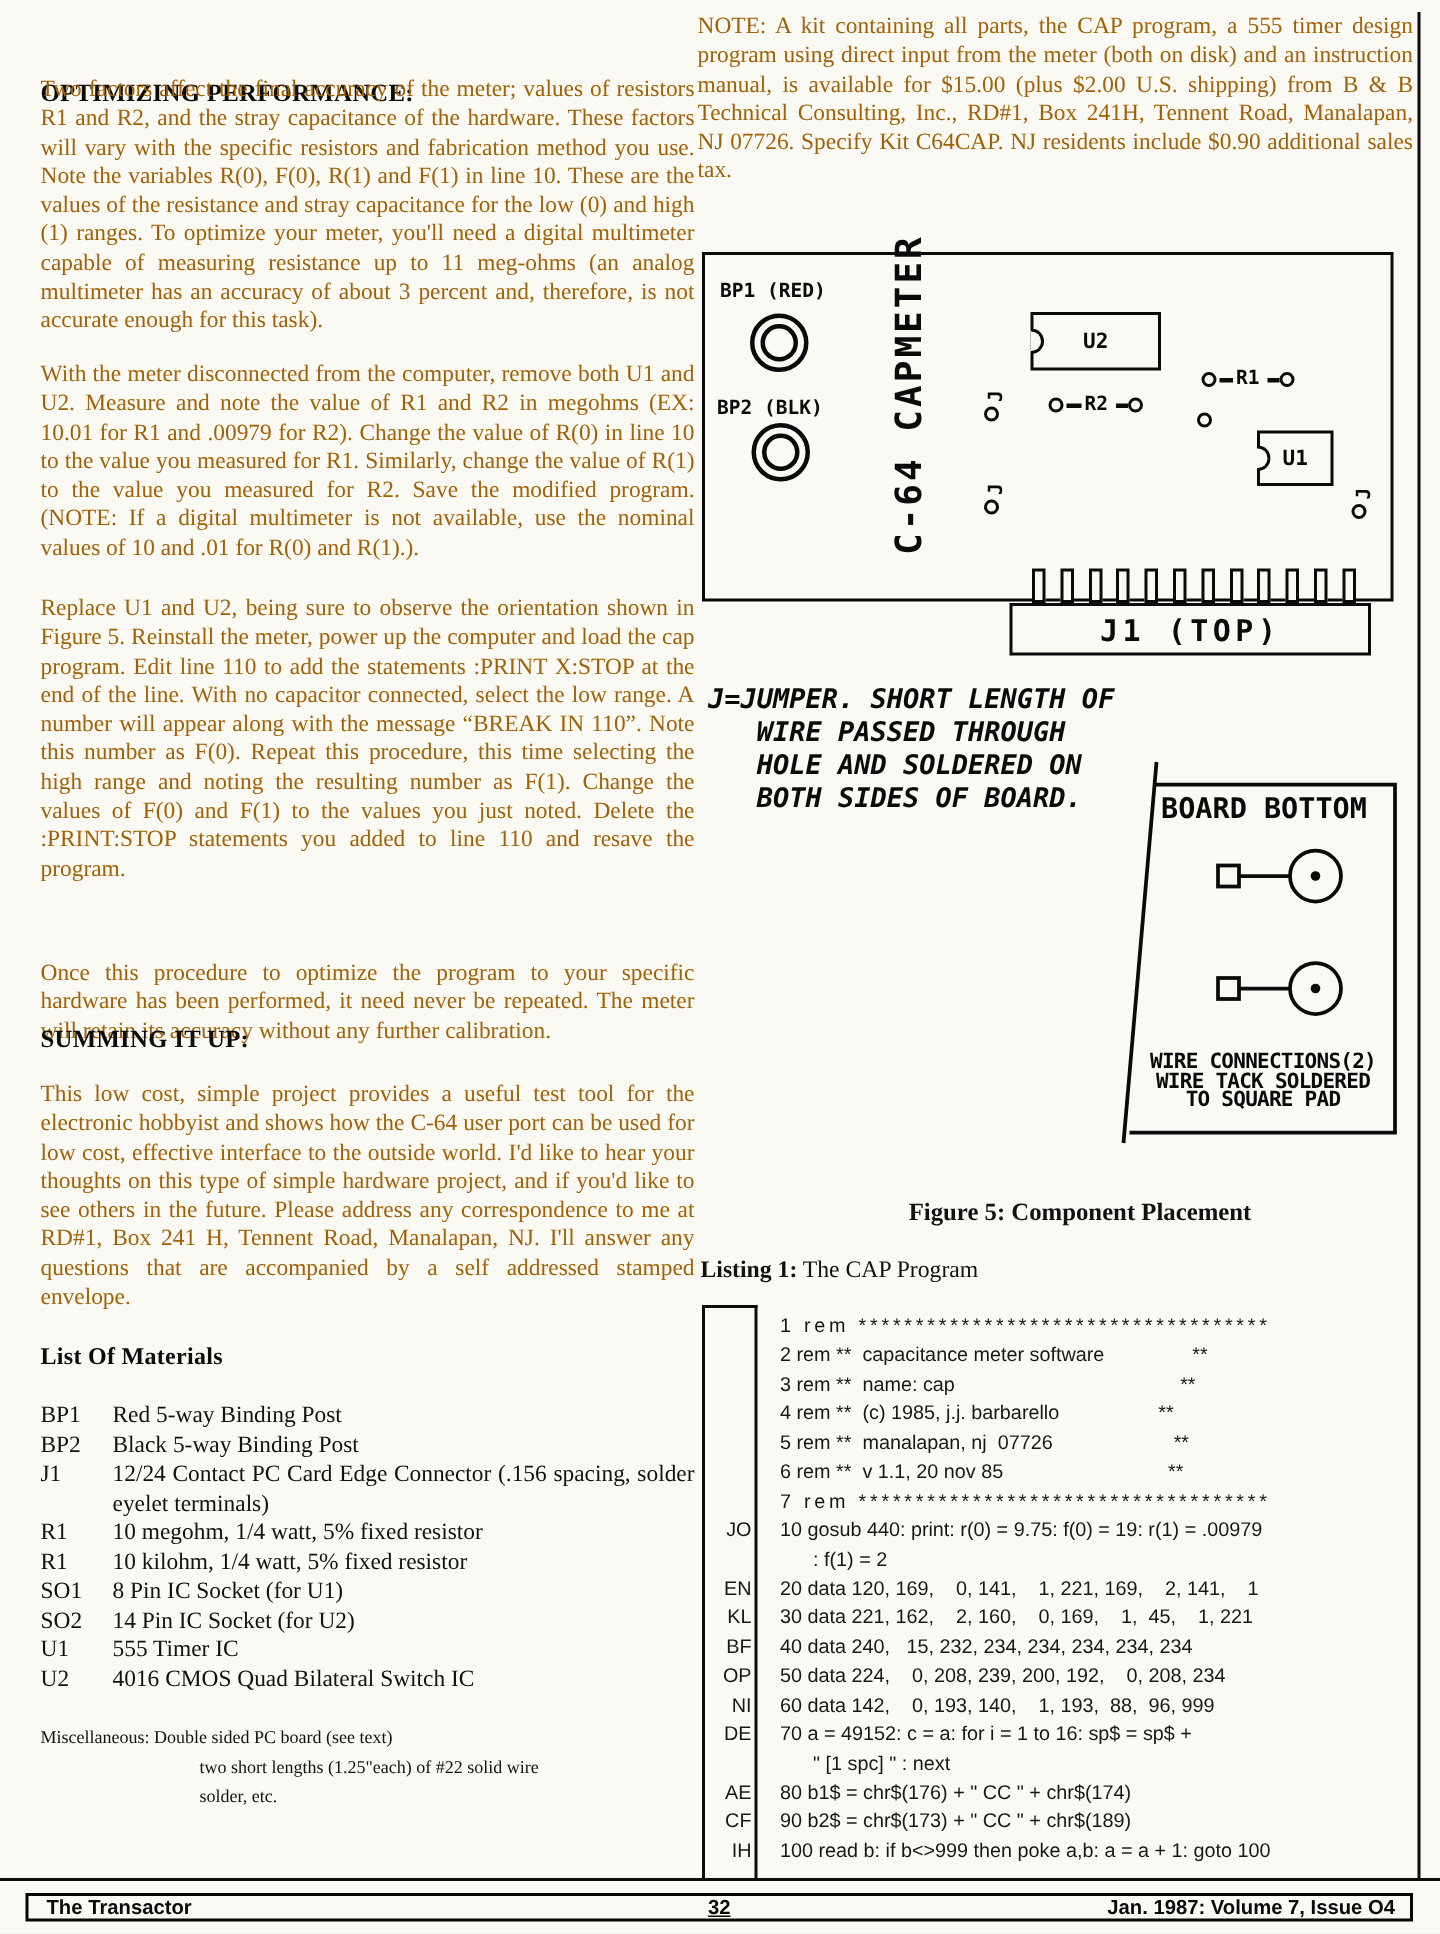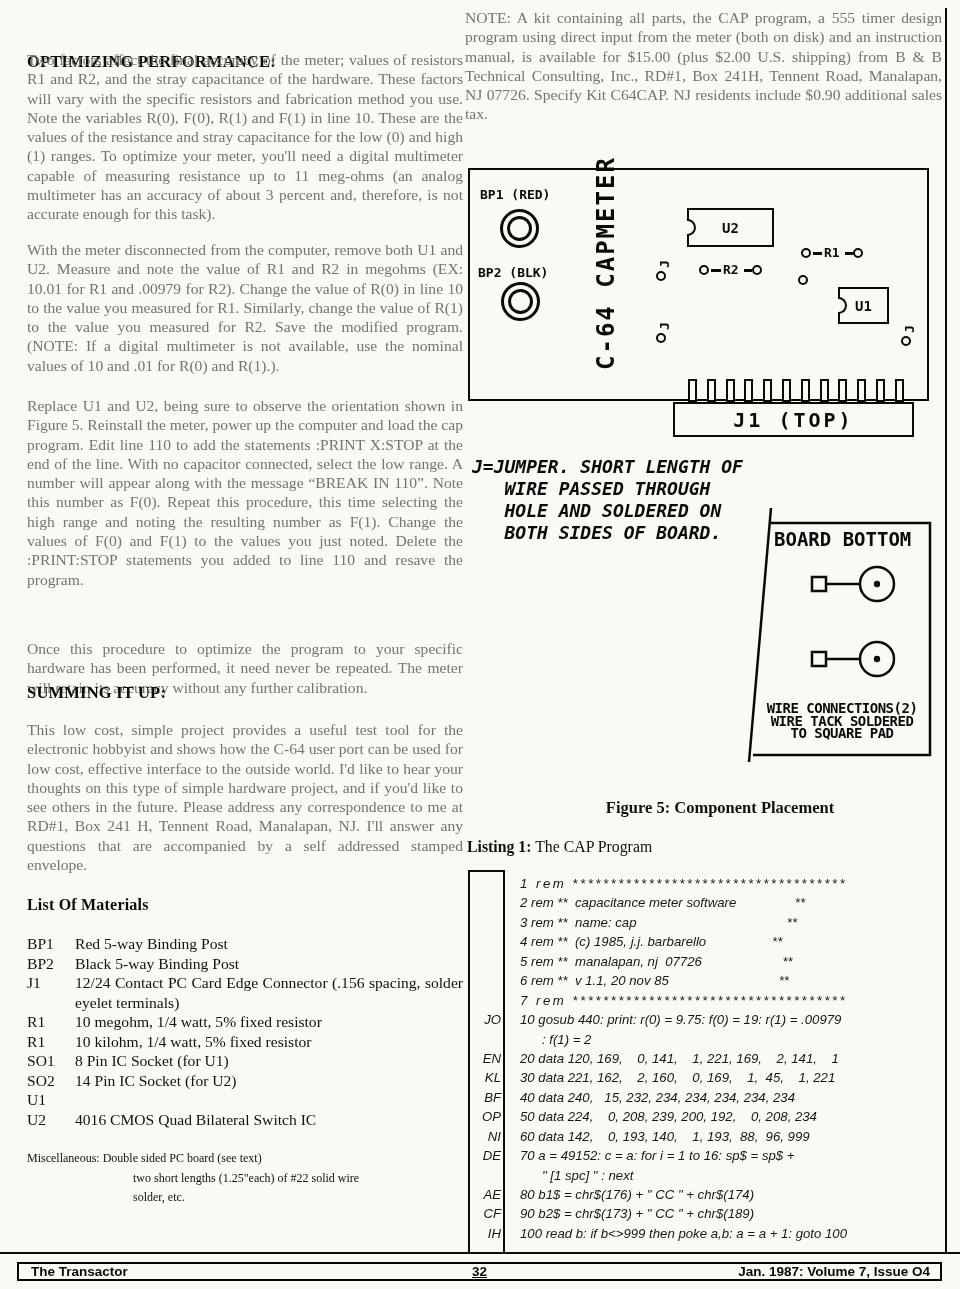--- a/index.html
+++ b/index.html
@@ -1,20 +1,20 @@
 <!DOCTYPE html>
 <html><head>
 <meta charset="utf-8">
 <style>
   html,body{margin:0;padding:0;background:#e8e6e0;}
   .page{position:relative;width:960px;height:1289px;background:#faf9f4;color:#111;
         font-family:"Liberation Serif", serif;overflow:hidden;}
   .abs{position:absolute;}
   
-  .para{font-size:15.6px;line-height:19.3px;text-align:justify;color:#737373;}
+  .para{font-size:15.6px;line-height:19.3px;text-align:justify;color:#a16207;}
   .lhead{font-size:16.5px;font-weight:bold;letter-spacing:.2px;color:#0c0c0c;}
   
   .mat-row{display:flex;font-size:15.6px;line-height:19.5px;}
   .mat-ref{width:48px;flex:0 0 48px;}
   .mat-desc{flex:1;text-align:justify;}
   .misc-line{font-size:12px;line-height:19.6px;}
   .misc-indent{margin-left:106px;}
   
   .mono{font-family:"DejaVu Sans Mono", monospace;font-weight:bold;color:#0a0a0a;}
   .board{border:2.5px solid #0a0a0a;}
@@ -25,21 +25,21 @@
          border-radius:0 13px 13px 0;background:#faf9f4;}
   .bpost-outer{position:absolute;width:33px;height:33px;border:3.5px solid #0a0a0a;border-radius:50%;
                display:flex;align-items:center;justify-content:center;}
   .bpost-inner{width:19px;height:19px;border:3.5px solid #0a0a0a;border-radius:50%;}
   .pin{position:absolute;width:5px;height:19px;border:2.5px solid #0a0a0a;background:#faf9f4;}
   .jmark{position:absolute;width:14px;height:26px;}
   .jmark .jletter{position:absolute;left:1px;top:10px;font-size:13px;transform:rotate(-90deg);transform-origin:0 0;}
   .jmark .pad{left:0;top:13px;}
   
   .listing-row{display:flex;height:19.45px;font-family:"Liberation Sans", sans-serif;
-               font-size:13.2px;line-height:19.45px;color:#171717;font-style:italic;}
+               font-size:13.2px;line-height:19.45px;color:#171717;}
   .lcode{width:31px;flex:0 0 31px;text-align:right;padding-right:6px;}
   .ltext{padding-left:13px;white-space:pre;}
   .row-stars .ltext{letter-spacing:2.5px;}
   .codebox{position:absolute;border:2px solid #0c0c0c;border-bottom:none;background:transparent;}
   
   .footer-bar{position:absolute;border:2.5px solid #050505;display:flex;align-items:center;
               font-family:"Liberation Sans", sans-serif;font-weight:bold;font-size:13.5px;color:#0a0a0a;}
   .rule{position:absolute;background:#0c0c0c;}
 </style>
 </head>
@@ -79,20 +79,21 @@
       <div class="mat-row">
         <span class="mat-ref">SO1</span>
         <span class="mat-desc">8 Pin IC Socket (for U1)</span>
       </div>
       <div class="mat-row">
         <span class="mat-ref">SO2</span>
         <span class="mat-desc">14 Pin IC Socket (for U2)</span>
       </div>
       <div class="mat-row">
         <span class="mat-ref">U1</span>
+        <span class="mat-desc">555 Timer IC</span>
       </div>
       <div class="mat-row">
         <span class="mat-ref">U2</span>
         <span class="mat-desc">4016 CMOS Quad Bilateral Switch IC</span>
       </div>
     </div>
   <div class="abs" style="left:27px;top:1149px;width:436px;">
     <div class="misc-line"><span>Miscellaneous:</span>&nbsp;<span>Double sided PC board (see text)</span></div>
     <div class="misc-line misc-indent">two short lengths (1.25"each) of #22 solid wire</div>
     <div class="misc-line misc-indent">solder, etc.</div>

